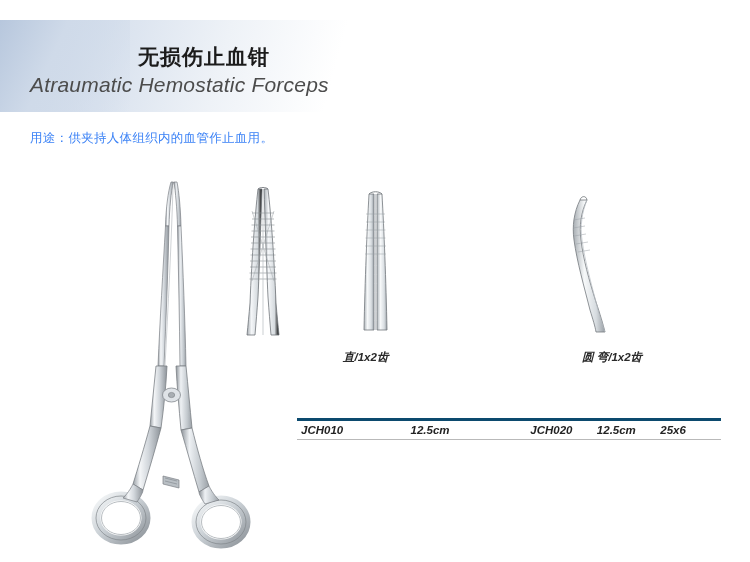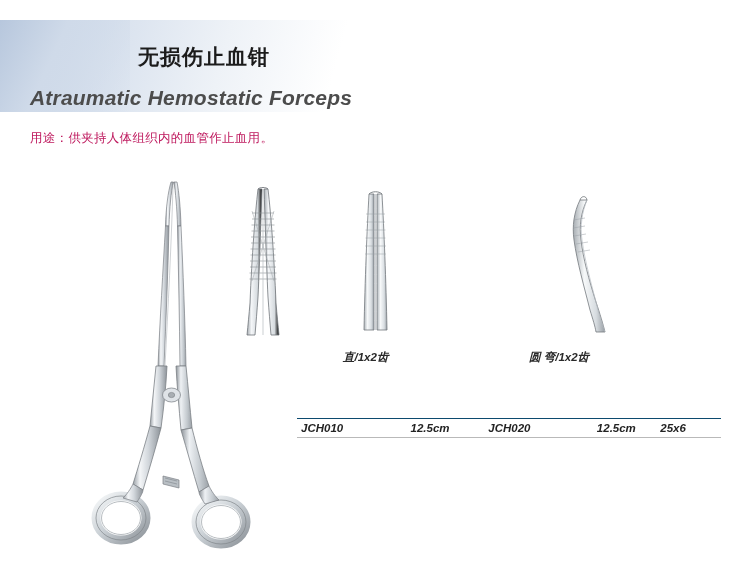--- a/index.html
+++ b/index.html
@@ -46,37 +46,37 @@
     font-size: 21px;
     font-weight: bold;
     color: #1b1b1b;
     letter-spacing: 1px;
     line-height: 1;
     z-index: 3;
   }
   .title-en {
     position: absolute;
     left: 30px;
-    top: 67px;
+    top: 54px;
     font-size: 21px;
     font-style: italic;
-    font-weight: bold;
+    font-weight: normal;
     color: #4c4c4c;
     letter-spacing: 0.2px;
     line-height: 1;
     z-index: 3;
   }
 
   
   .usage {
     position: absolute;
     left: 30px;
     top: 110px;
     font-size: 12.5px;
-    color: #be185d;
+    color: #3b82f6;
     letter-spacing: 0.3px;
   }
 
   
   .figures {
     position: absolute;
     left: 0;
     top: 150px;
     width: 750px;
     height: 400px;
@@ -91,45 +91,45 @@
 
   .cap {
     position: absolute;
     font-size: 11.5px;
     font-style: italic;
     font-weight: bold;
     color: #2a2a2a;
     white-space: nowrap;
   }
   .cap-1 { left: 343px; top: 180px; text-align: right; }
-  .cap-2 { left: 529px; top: 180px; }
+  .cap-2 { left: 582px; top: 180px; }
 
   
   .spec-table {
     position: absolute;
     left: 297px;
     top: 398px;
     width: 424px;
     border-collapse: collapse;
     font-size: 11.5px;
     font-style: italic;
     font-weight: bold;
     color: #232323;
   }
   .spec-table td {
     padding: 3px 0 3px 0;
-    border-top: 1px solid #0c4a6e;
+    border-top: 3px solid #0c4a6e;
     border-bottom: 1px solid #b9b9b9;
     white-space: nowrap;
   }
   .spec-table tr td { border-bottom: none; }
   .spec-table tr:last-child td { border-bottom: 1px solid #b9b9b9; }
   .c-code1 { width: 72px; text-align: left; padding-left: 4px !important; }
   .c-size1 { width: 120px; text-align: center; }
-  .c-code2 { width: 86px; text-align: left; }
+  .c-code2 { width: 86px; text-align: right; }
   .c-size2 { width: 90px; text-align: center; }
   .c-extra { width: 56px; text-align: left; padding-right: 6px !important; }
 </style>
 </head>
 <body>
 
 <div class="page">
 
   <div class="header-band">
     <div class="title-cn">无损伤止血钳</div>

